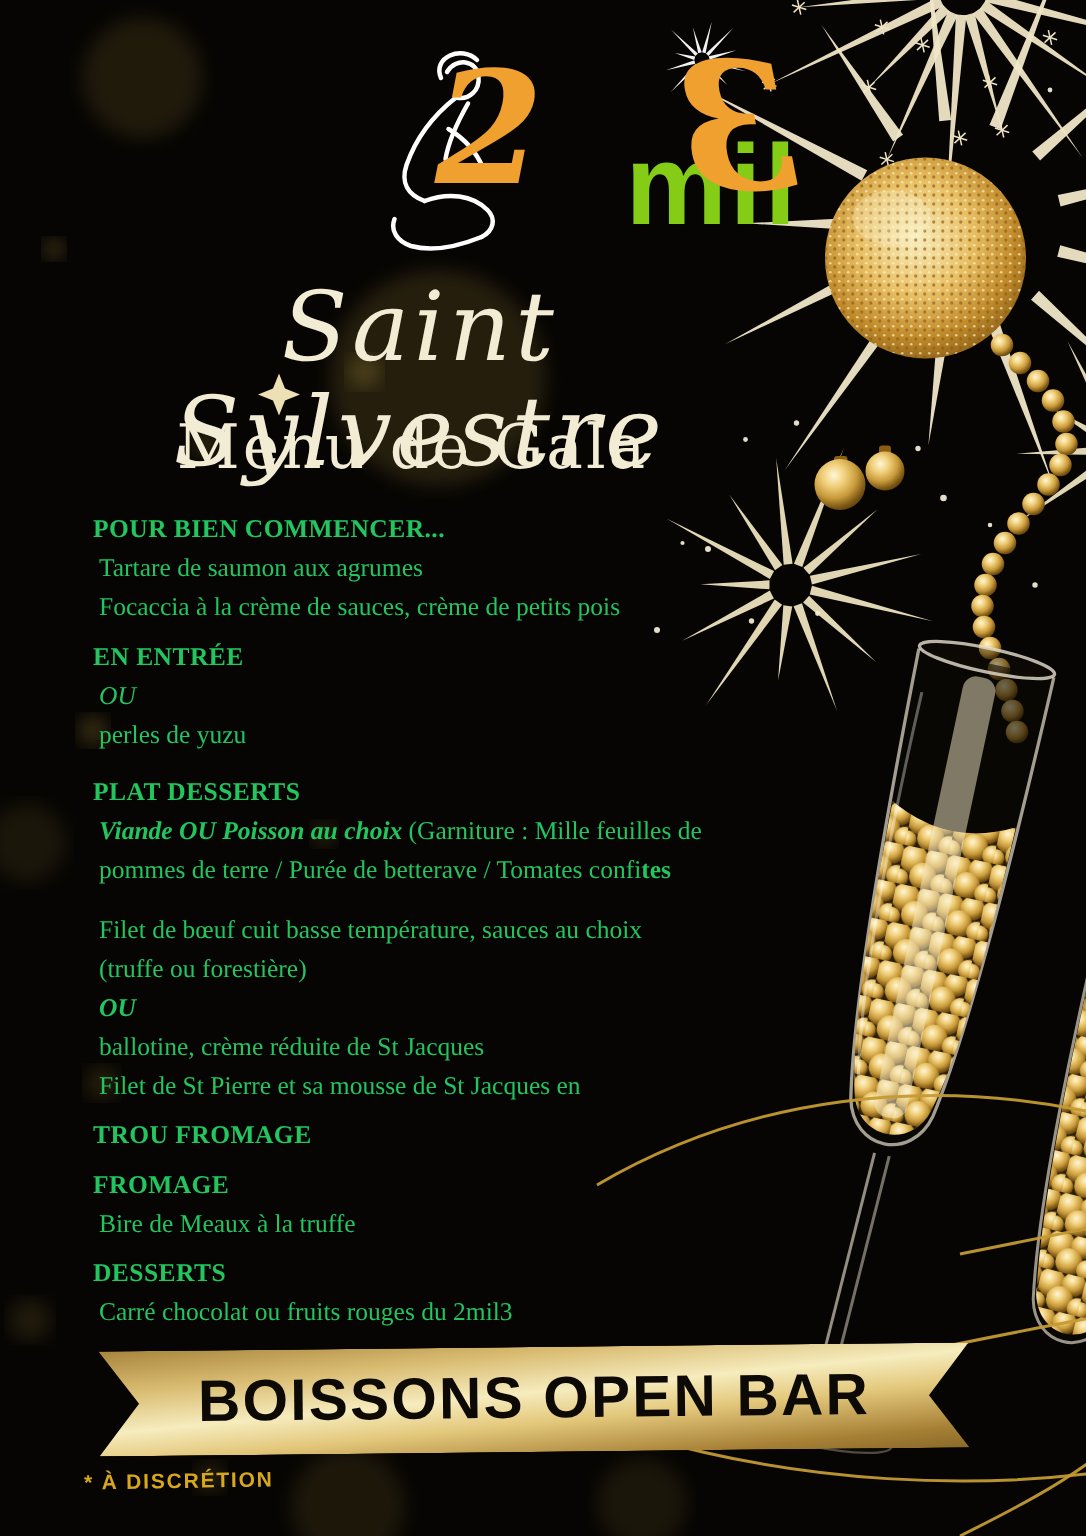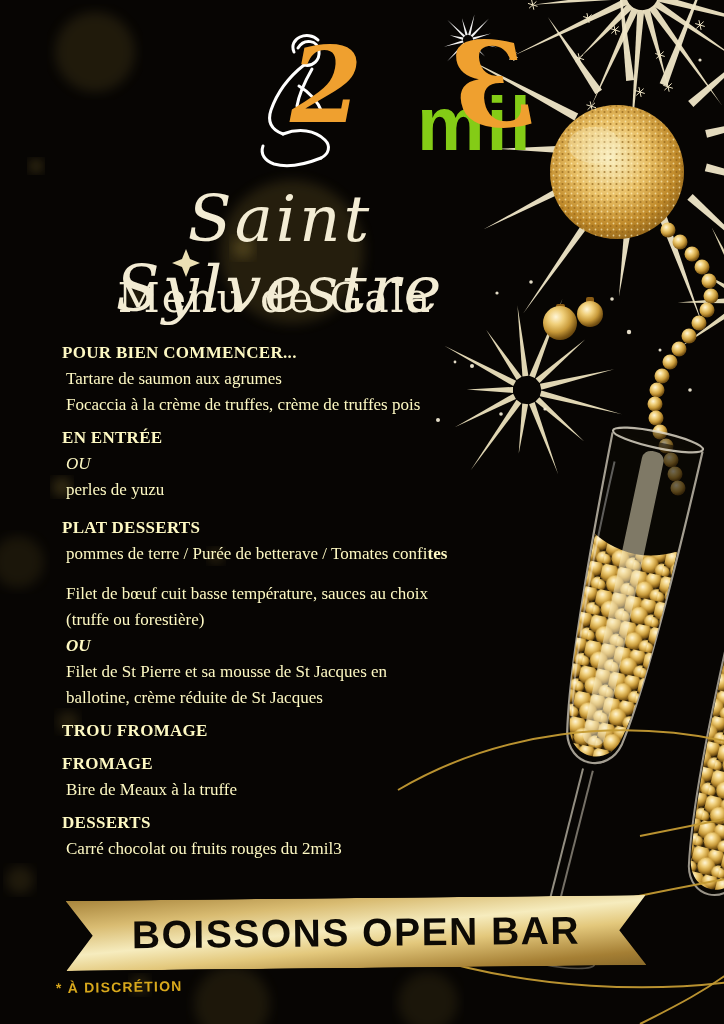--- a/index.html
+++ b/index.html
@@ -20,21 +20,21 @@
 
   
   .title-main{position:absolute;left:30px;top:184px;width:500px;z-index:2;text-align:center;
            font-family:"DejaVu Serif",serif;font-style:italic;font-size:64px;line-height:1.1;
            color:#f3ecd4;letter-spacing:3px;}
   .title-sub{position:absolute;left:95px;top:276px;width:360px;z-index:2;text-align:center;
            font-family:"DejaVu Serif",serif;font-size:41px;line-height:1.1;
            color:#f3ecd4;letter-spacing:2px;}
 
   
-  .menu{position:absolute;left:62px;top:342px;width:580px;z-index:2;color:#fef9c3;
+  .menu{position:absolute;left:62px;top:342px;width:580px;z-index:2;color:#22c55e;
         font-size:17px;line-height:22px;}
   .m-section{margin-bottom:11px;}
   .m-section.gap-lg{margin-top:16px;}
   .m-head{margin:0;font-size:17px;font-weight:bold;letter-spacing:.3px;}
   .m-line{margin:4px;}
   .m-spacer{height:10px;}
   .s-i{font-style:italic;}
   .s-bi{font-style:italic;font-weight:bold;}
   .s-b{font-weight:bold;}
 
@@ -317,36 +317,37 @@
     <span class="brand-3">3</span>
   </div>
 
   <div class="title-main">Saint Sylvestre</div>
   <div class="title-sub">Menu de Gala</div>
 
   <div class="menu" id="menu">
       <div class="m-section">
         <h3 class="m-head">POUR BIEN COMMENCER...</h3>
         <p class="m-line"><span class="s-n">Tartare de saumon aux agrumes</span></p>
-        <p class="m-line"><span class="s-n">Focaccia à la crème de truffes, crème de truffes pois</span></p>
+        <p class="m-line"><span class="s-n">Focaccia à la crème de sauces, crème de petits pois</span></p>
       </div>
       <div class="m-section">
         <h3 class="m-head">EN ENTRÉE</h3>
         <p class="m-line"><span class="s-i">OU</span></p>
         <p class="m-line"><span class="s-n">perles de yuzu</span></p>
       </div>
       <div class="m-section gap-lg">
         <h3 class="m-head">PLAT DESSERTS</h3>
+        <p class="m-line"><span class="s-bi">Viande OU Poisson au choix</span><span class="s-n"> (Garniture : Mille feuilles de</span></p>
         <p class="m-line"><span class="s-n">pommes de terre / Purée de betterave / Tomates confi</span><span class="s-b">tes</span></p>
         <div class="m-spacer"></div>
         <p class="m-line"><span class="s-n">Filet de bœuf cuit basse température, sauces au choix</span></p>
         <p class="m-line"><span class="s-n">(truffe ou forestière)</span></p>
         <p class="m-line"><span class="s-bi">OU</span></p>
+        <p class="m-line"><span class="s-n">ballotine, crème réduite de St Jacques</span></p>
         <p class="m-line"><span class="s-n">Filet de St Pierre et sa mousse de St Jacques en</span></p>
-        <p class="m-line"><span class="s-n">ballotine, crème réduite de St Jacques</span></p>
       </div>
       <div class="m-section">
         <h3 class="m-head">TROU FROMAGE</h3>
       </div>
       <div class="m-section">
         <h3 class="m-head">FROMAGE</h3>
         <p class="m-line"><span class="s-n">Bire de Meaux à la truffe</span></p>
       </div>
       <div class="m-section">
         <h3 class="m-head">DESSERTS</h3>

